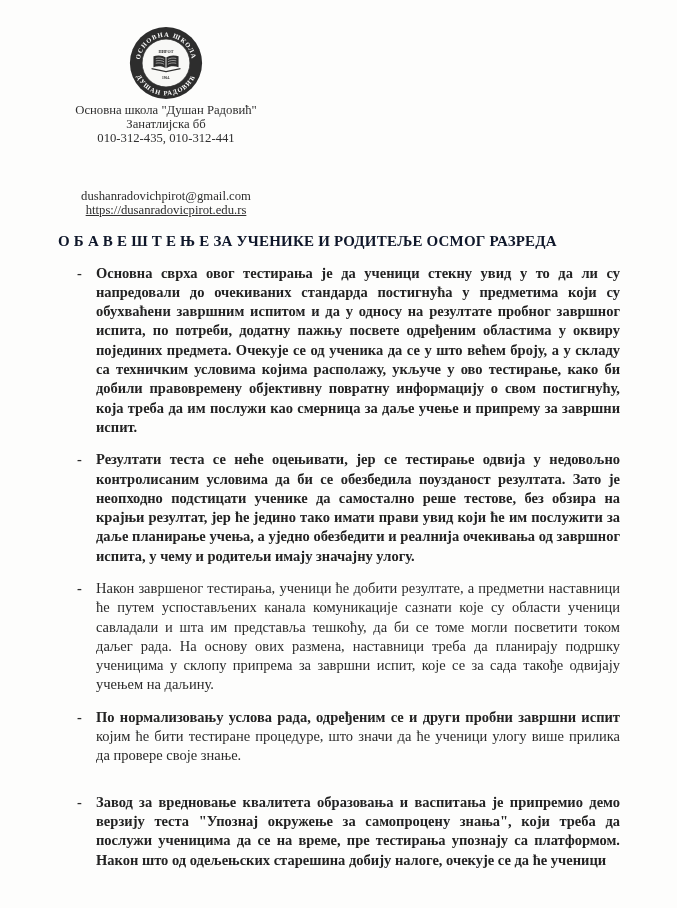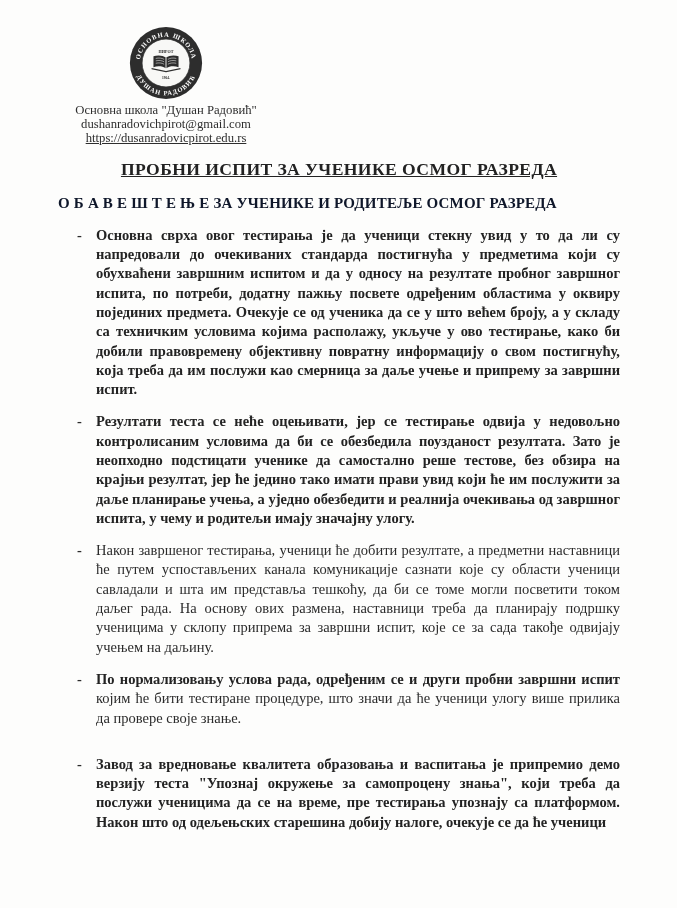--- a/index.html
+++ b/index.html
@@ -12,21 +12,21 @@
     color: #2b2b2b;
     position: relative;
     overflow: hidden;
   }
   .letterhead { padding-top: 25px; padding-left: 40px; }
   .letterhead-col { width: 252px; text-align: center; }
   .logo { width: 76px; height: 76px; display: block; margin: 0 auto 3px auto; }
   .contact p { margin: 0; font-size: 12.7px; line-height: 13.9px; color: #2e2e2e; }
   .contact a { color: #2e2e2e; }
   .contact .website-line a { text-decoration: underline; }
-  .contact .email-line { text-decoration: none; }
+  .contact .email-line { text-decoration: none; margin-top: 44px; }
 
   .title-wrap { text-align: center; margin-top: 13px; padding: 0 57px 0 58px; }
   h1 {
     display: inline; margin: 0; font-size: 17.6px; font-weight: bold;
     text-decoration: underline; letter-spacing: 0.4px; color: #222;
   }
   h2 {
     margin: 15px 0 0 0; padding: 0 57px 0 58px;
     font-size: 15px; font-weight: bold; letter-spacing: 0.2px; color: #0f172a;
   }
@@ -72,30 +72,29 @@
           <path d="M50 43 C45.5 39.5 38.5 39.3 33.5 41.2 L33.5 55.5 C38.5 53.6 45.5 53.8 50 57 C54.5 53.8 61.5 53.6 66.5 55.5 L66.5 41.2 C61.5 39.3 54.5 39.5 50 43 Z" fill="#2d2d2d"></path>
           <path d="M50 43 L50 57" stroke="#f8f8f6" stroke-width="1.2" fill="none"></path>
           <path d="M36.5 44 C40.5 43 44.5 43.4 47.5 45.2 M36.5 47.2 C40.5 46.2 44.5 46.6 47.5 48.4 M36.5 50.4 C40.5 49.4 44.5 49.8 47.5 51.6 M63.5 44 C59.5 43 55.5 43.4 52.5 45.2 M63.5 47.2 C59.5 46.2 55.5 46.6 52.5 48.4 M63.5 50.4 C59.5 49.4 55.5 49.8 52.5 51.6" stroke="#f8f8f6" stroke-width="0.7" fill="none"></path>
           <path d="M31 56.5 L50 60.5 L69 56.5 L69 58.2 L50 62.2 L31 58.2 Z" fill="#2d2d2d"></path>
         </g>
         <text x="50" y="70.5" text-anchor="middle" font-size="4.6" font-weight="bold" fill="#2d2d2d">1964.</text>
       </svg>
 
       <div class="contact">
         <p>Основна школа "Душан Радовић"</p>
+        <p>Занатлијска бб</p>
+        <p>010-312-435, 010-312-441</p>
         <p class="email-line">dushanradovichpirot@gmail.com</p>
         <p class="website-line"><a href="#">https://dusanradovicpirot.edu.rs</a></p>
       </div>
 
     </div>
   </div>
 
-  <div class="title-wrap">
-    <h1>ПРОБНИ ИСПИТ ЗА УЧЕНИКЕ ОСМОГ РАЗРЕДА</h1>
-  </div>
 
   <h2>О Б А В Е Ш Т Е Њ Е ЗА УЧЕНИКЕ И РОДИТЕЉЕ ОСМОГ РАЗРЕДА</h2>
 
 
   <div class="bullets">
 
     <div class="bullet">
       <span class="marker">-</span><span class="bold">Основна сврха овог тестирања је да ученици стекну увид у то да ли су напредовали до очекиваних стандарда постигнућа у предметима који су обухваћени завршним испитом и да у односу на резултате пробног завршног испита, по потреби, додатну пажњу посвете одређеним областима у оквиру појединих предмета. Очекује се од ученика да се у што већем броју, а у складу са техничким условима којима располажу, укључе у ово тестирање, како би добили правовремену објективну повратну информацију о свом постигнућу, која треба да им послужи као смерница за даље учење и припрему за завршни испит.</span><span></span>
     </div>
 

